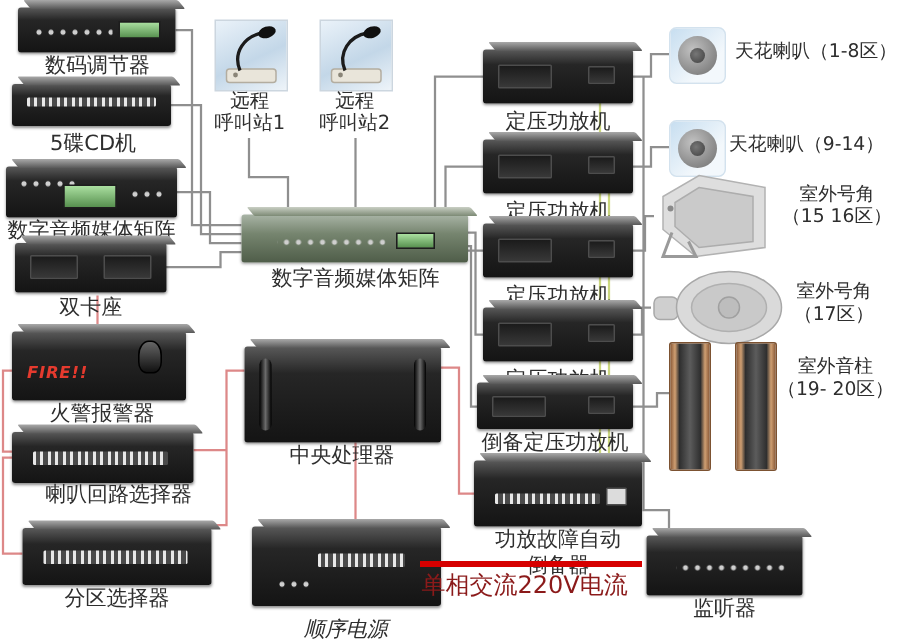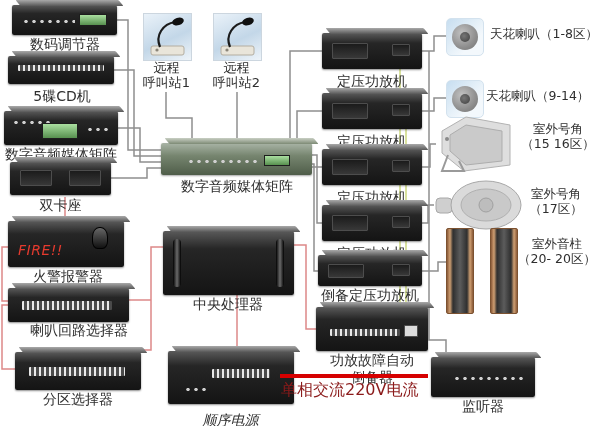--- a/index.html
+++ b/index.html
@@ -18,22 +18,22 @@
         background:linear-gradient(#a9a9a9,#585858);transform:skewX(40deg);border-radius:1px;}
   .grille{position:absolute;height:9px;border-radius:1px;
         background:repeating-linear-gradient(90deg,#e8e8e8 0 2px,#4a4a4a 2px 5px);}
   .dots{position:absolute;height:9px;
         background-image:radial-gradient(circle,#cfcfcf 1.4px,rgba(0,0,0,0) 2px);
         background-size:8px 9px;background-position:2px 2px;}
   .screen{position:absolute;background:linear-gradient(#aadfA0,#57904f);border:1px solid #1d1d1d;}
   .inset{position:absolute;background:linear-gradient(#1b1b1b,#383838);border:1px solid #4d4d4d;border-radius:1px;}
   .handle{position:absolute;width:8px;background:linear-gradient(90deg,#000,#6a6a6a 50%,#000);
         border-radius:4px;top:8px;bottom:8px;}
-  .firetext{position:absolute;left:10px;top:45%;color:#e53a2e;font-weight:normal;font-style:italic;
-        font-size:14px;letter-spacing:.5px;}
+  .firetext{position:absolute;left:10px;top:45%;color:#e53a2e;font-weight:bold;font-style:italic;
+        font-size:11px;letter-spacing:.5px;}
   .micblob{position:absolute;right:16px;top:6px;width:14px;height:20px;border-radius:45% 45% 35% 35%;
         background:linear-gradient(#666,#111);border:1px solid #000;}
   .micbox{background:linear-gradient(155deg,#eaf2f9 0%,#c3d7e8 55%,#eef4f9 100%);
         border:1px solid #ccd6df;}
   .ceil{background:linear-gradient(135deg,#c7def0,#f3f8fc 70%);border-radius:5px;border:1px solid #d3e2ee;}
   .cone{position:absolute;left:5px;top:5px;width:26px;height:26px;border-radius:50%;
         background:radial-gradient(circle at 38% 35%,#c2c2c2,#8d8d8d 62%,#707070);}
   .cone i{position:absolute;left:8px;top:8px;width:10px;height:10px;border-radius:50%;
         background:radial-gradient(circle at 40% 40%,#777,#3e3e3e);display:block;}
   .colspk{position:absolute;top:0;width:26px;height:84px;border-radius:2px;border:1px solid #7c5231;
@@ -257,21 +257,21 @@
     </svg>
   </div>
   <div class="lbl sm" style="left:516px;top:187px;width:80px;">室外号角
 （17区）</div>
 
   <div class="dev" style="left:446px;top:228px;width:80px;height:85px;">
     <i class="colspk" style="left:0;"></i>
     <i class="colspk" style="left:44px;"></i>
   </div>
   <div class="lbl sm" style="left:514px;top:237px;width:86px;">室外音柱
-（20- 20区）</div>
+（19- 20区）</div>
 
   <div class="dev rack" style="left:431px;top:357px;width:104px;height:40px;">
     <i class="topface"></i>
     <i class="dots" style="left:20px;top:15px;width:72px;"></i>
   </div>
   <div class="lbl" style="left:448px;top:398px;width:70px;">监听器</div>
 
   <div class="powerline"></div>
   <div class="lbl red" style="left:281px;top:381px;width:150px;">单相交流220V电流</div>
 

